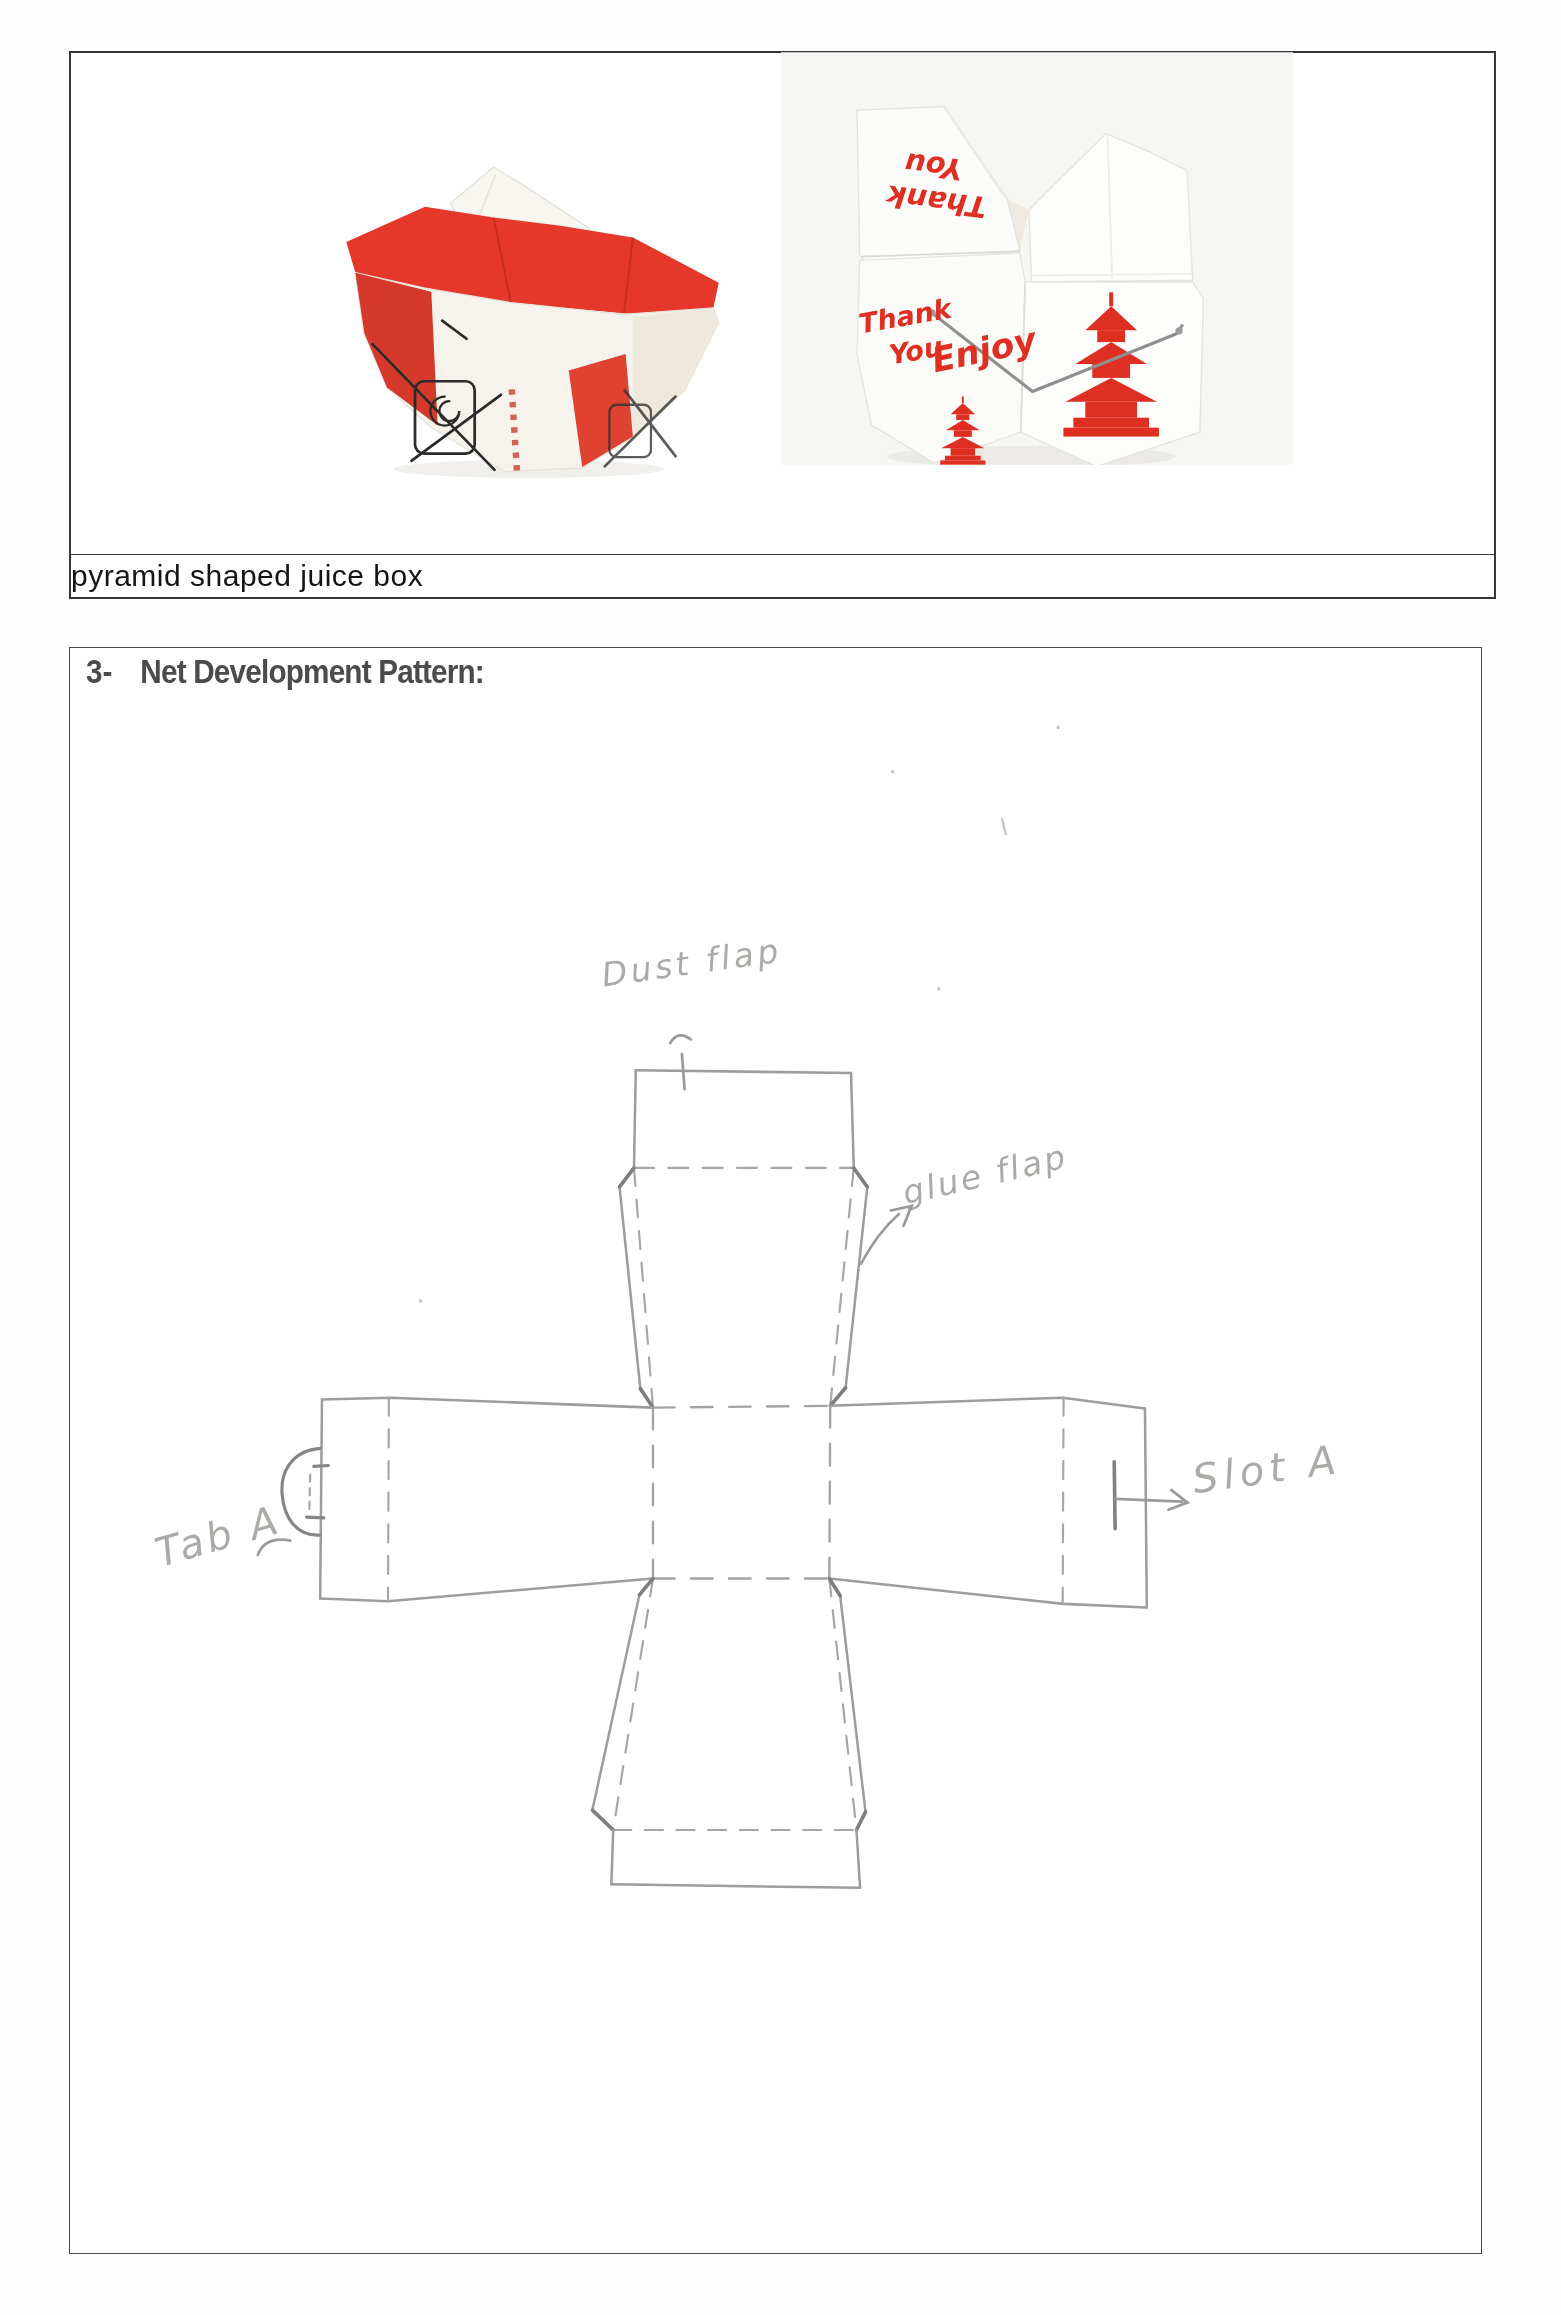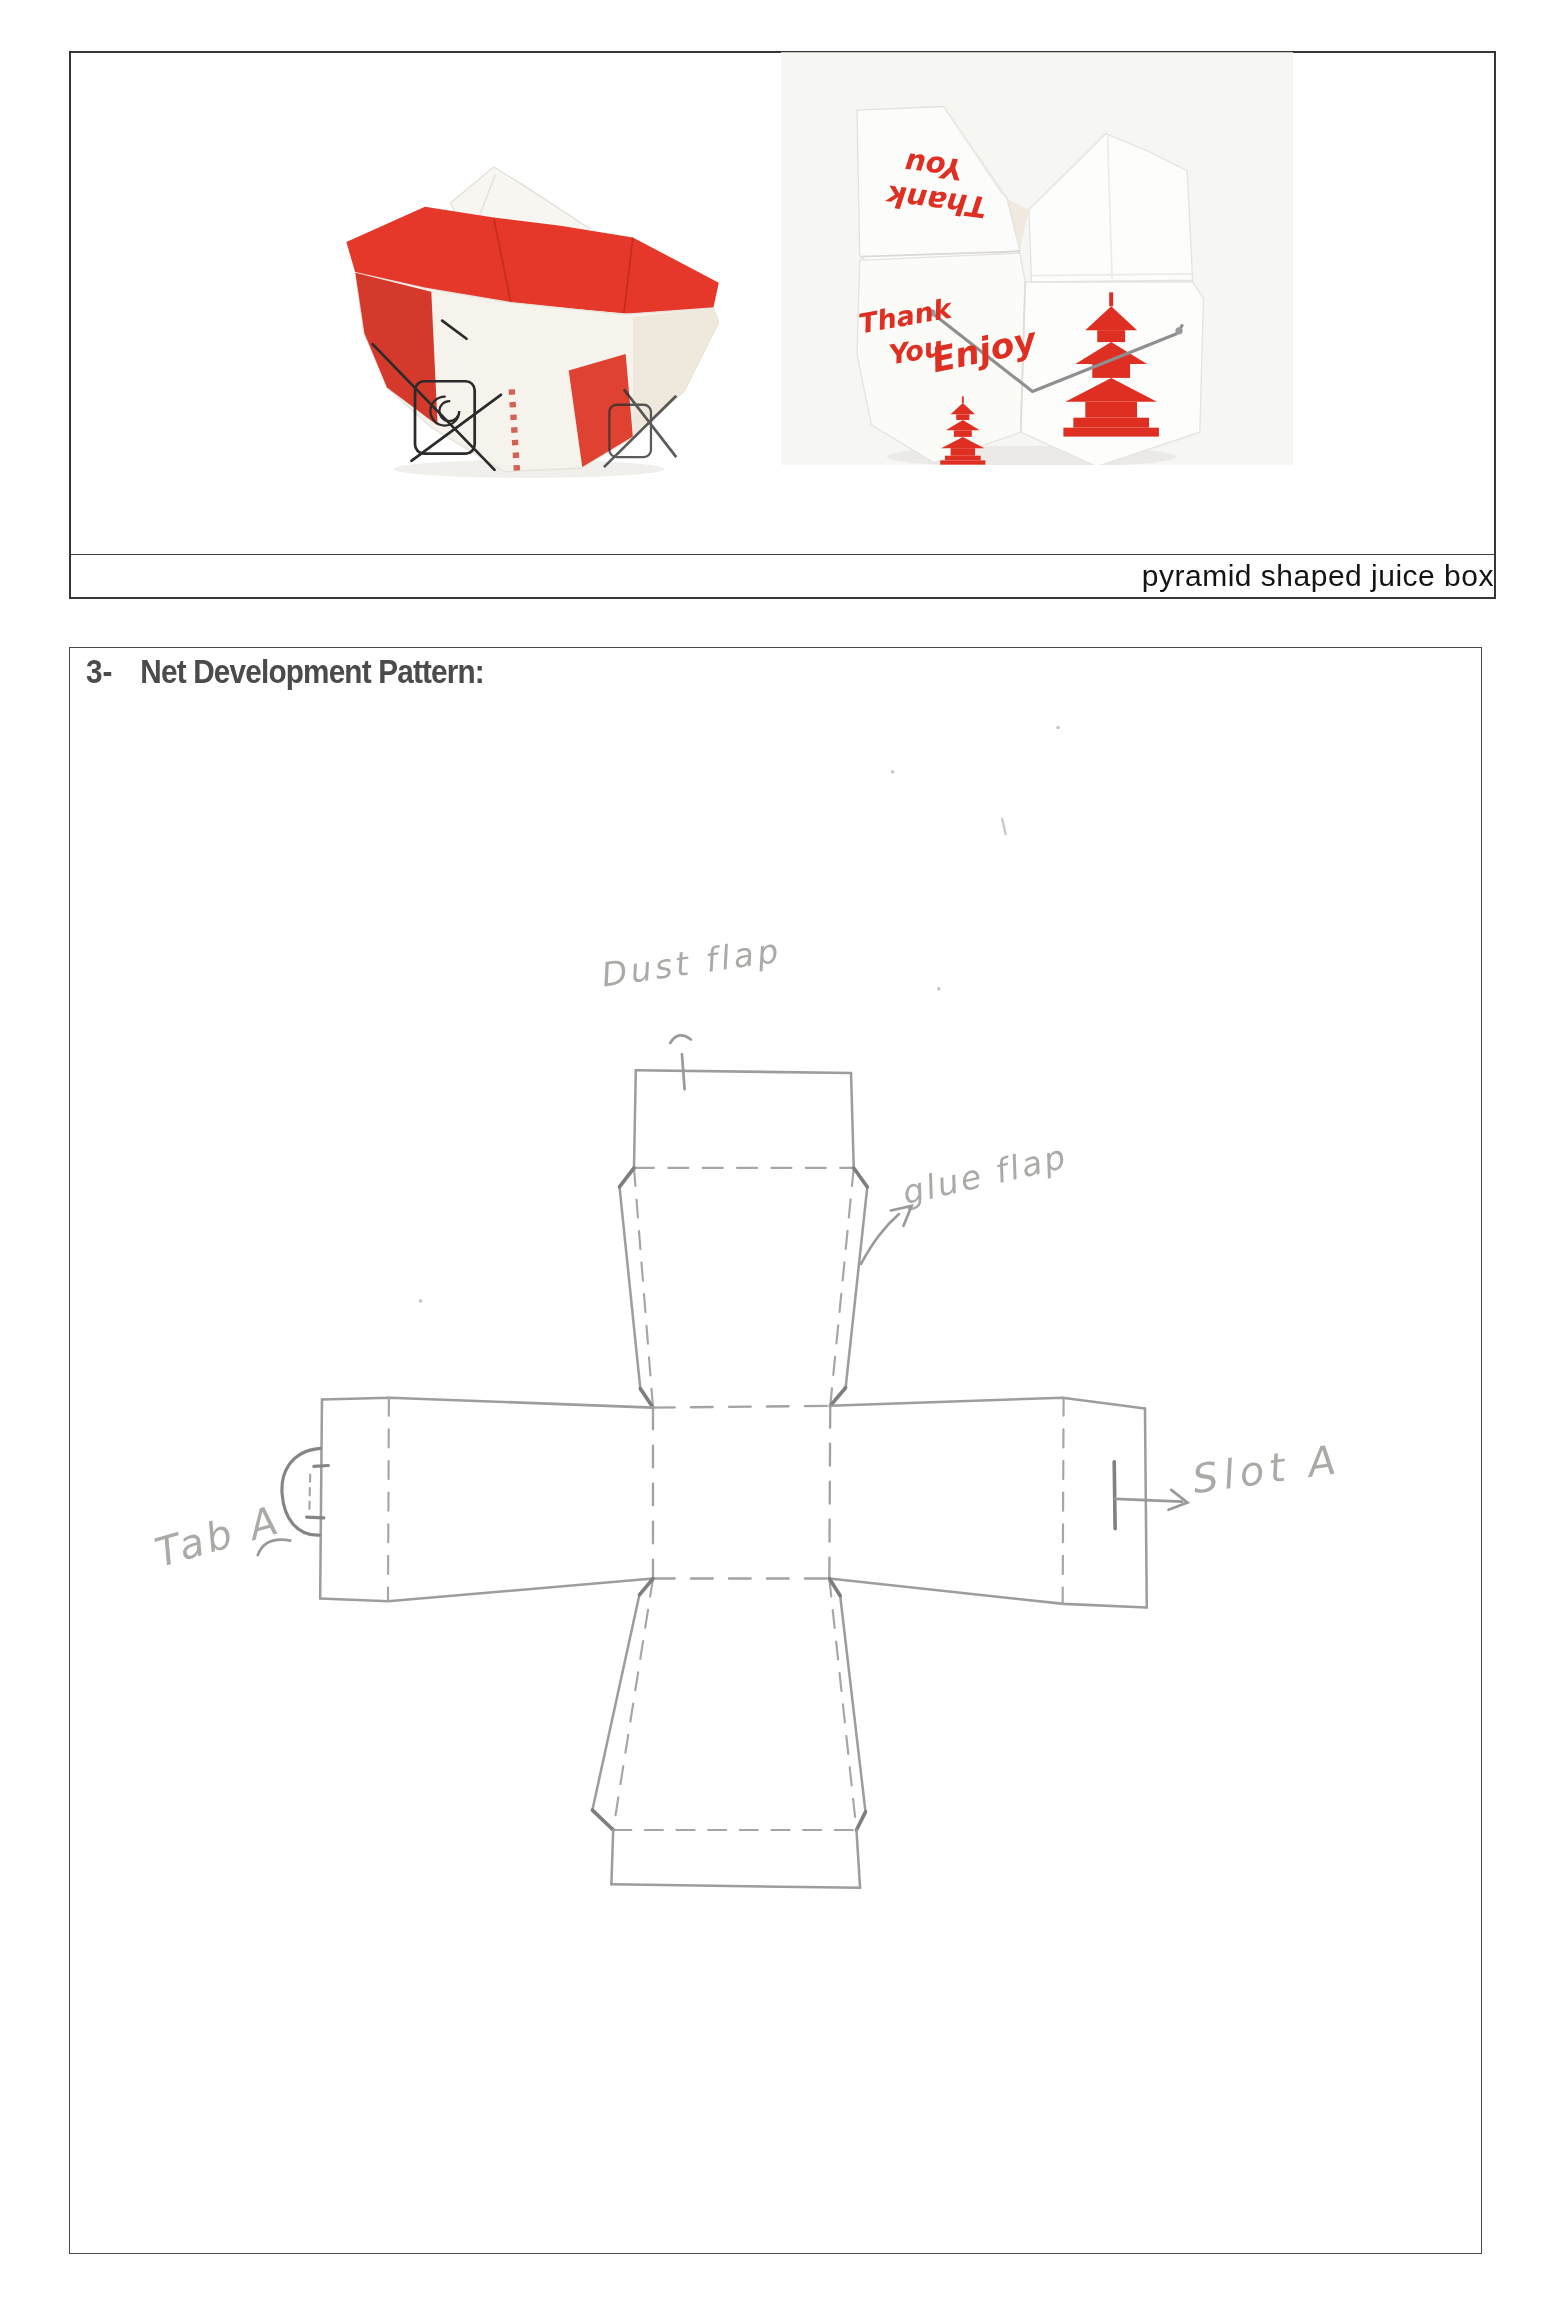--- a/index.html
+++ b/index.html
@@ -8,21 +8,21 @@
     font-family:"Liberation Sans", sans-serif;overflow:hidden;
   }
   .frame{position:absolute;box-sizing:border-box;background:#ffffff;}
   .frame-figure{
     left:69px;top:51px;width:1427px;height:548px;
     border:2.7px solid #363636;
   }
   .caption-row{
     position:absolute;left:0;right:0;bottom:0;height:42px;
     border-top:1.8px solid #414141;
-    display:flex;align-items:center;justify-content:flex-end;
+    display:flex;align-items:center;justify-content:flex-start;
   }
   .caption{
     font-size:30px;color:#141414;font-weight:500;letter-spacing:0.5px;
   }
   .frame-pattern{
     left:69px;top:647px;width:1413px;height:1607px;
     border:1.8px solid #4a4a4a;
   }
   .section-header{
     position:absolute;left:86px;top:653px;display:flex;gap:31px;

